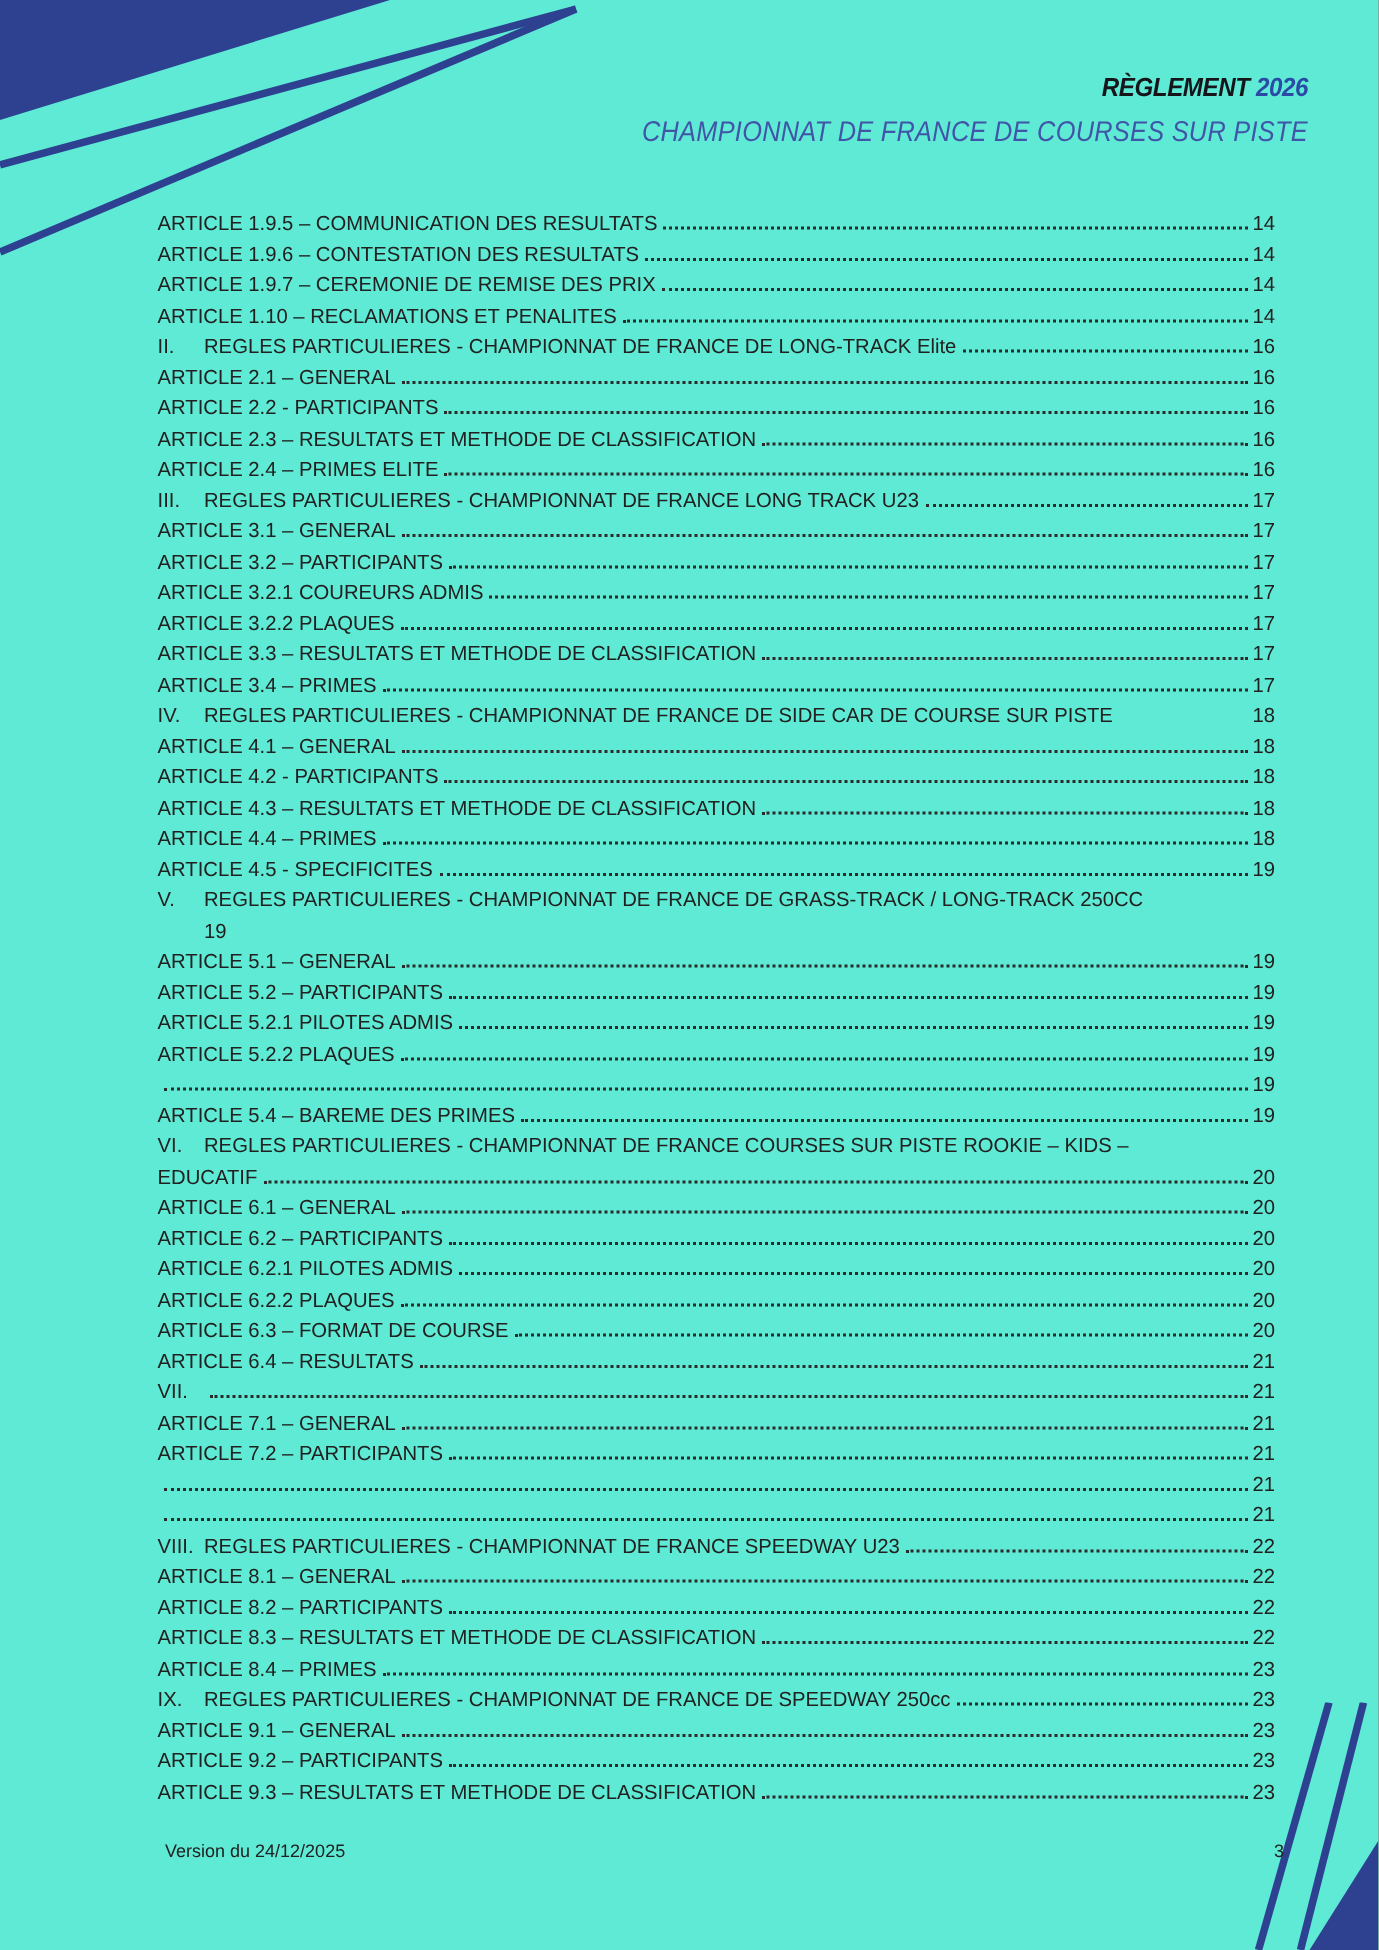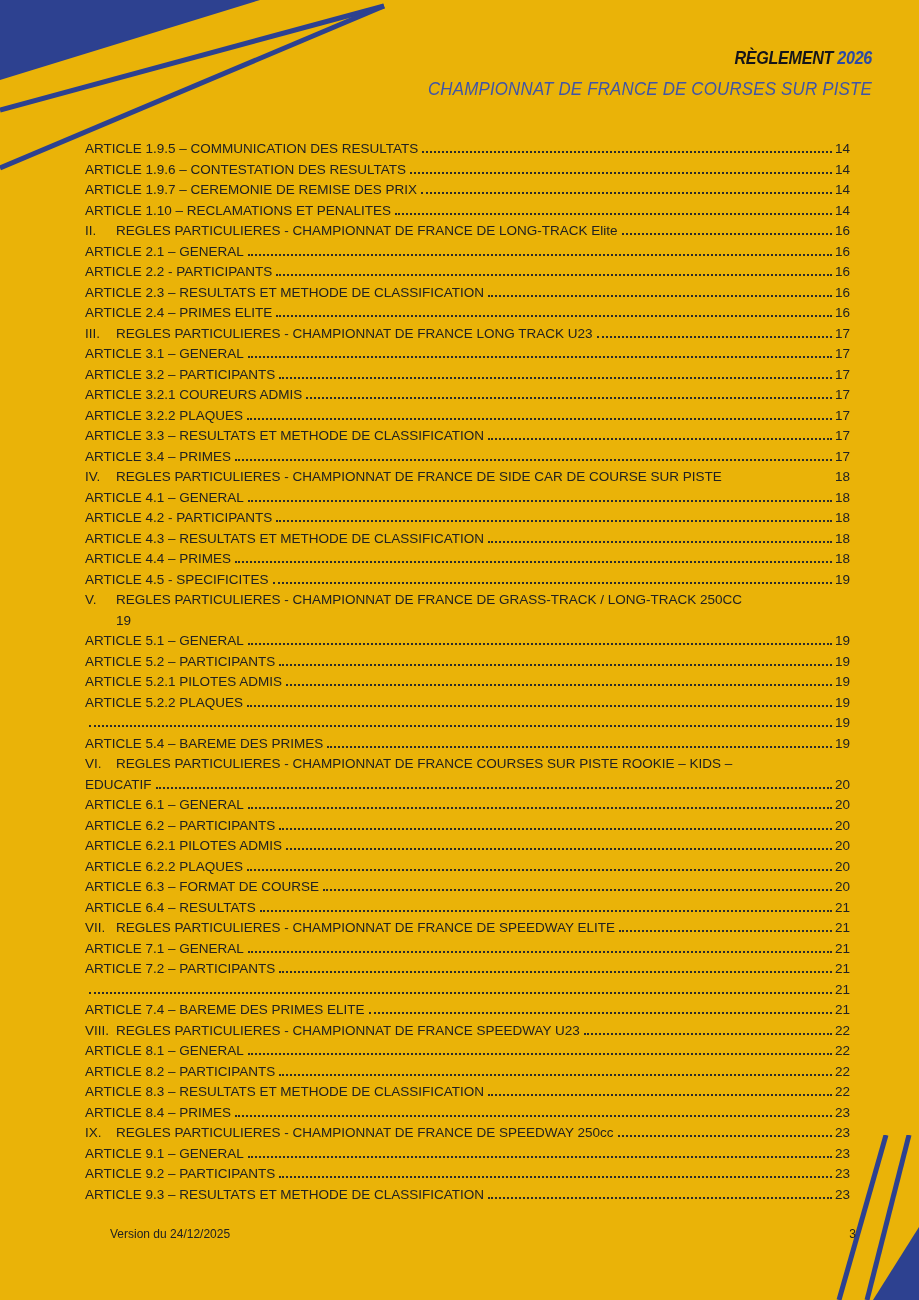--- a/index.html
+++ b/index.html
@@ -1,19 +1,19 @@
 <!DOCTYPE html>
 <html><head>
 <meta charset="utf-8">
 <style>
   html,body{margin:0;padding:0;background:#888;}
   .page{
     position:relative;
     width:919px;height:1300px;
-    background:#eab308;
+    background:#5eead4;
     overflow:hidden;
     font-family:"Liberation Sans", sans-serif;
     color:var(--text-col,#212121);
   }
   
   .deco{position:absolute;pointer-events:none;}
   .deco.tl{left:0;top:0;}
   .deco.br{right:0;bottom:0;}
   .accent-fill{fill:var(--accent,#2d4190);}
   .accent-stroke{stroke:var(--accent,#2d4190);fill:none;}
@@ -36,21 +36,21 @@
     color:var(--subtitle-blue,#4055a7);
     letter-spacing:0.2px;
     transform:scaleX(0.89);transform-origin:right center;
     white-space:nowrap;
   }
   
   .toc{
     position:absolute;left:85px;top:139px;width:765px;
     font-size:13.5px;line-height:20.5px;
   }
-  .toc-row{display:flex;align-items:baseline;white-space:nowrap;}
+  .toc-row{display:flex;align-items:baseline;white-space:nowrap;margin-left:20px;}
   .toc-row.hang{padding-left:31px;}
   .toc-row .num{flex:none;display:inline-block;min-width:31px;}
   .toc-row .txt{flex:none;}
   .toc-row .fill{flex:1 1 auto;min-width:0;margin:0 3px 3px 4px;}
   .toc-row .fill.dotted{border-bottom:2px dotted #2b2b2b;}
   .toc-row .pg{flex:none;text-align:right;min-width:14px;}
   
   .footer{
     position:absolute;left:110px;right:63px;top:1227px;
     display:flex;justify-content:space-between;
@@ -302,21 +302,20 @@
       <span class="pg">20</span>
     </div>
       <div class="toc-row">
 
       <span class="txt">ARTICLE 6.4 – RESULTATS</span>
       <span class="fill dotted"></span>
       <span class="pg">21</span>
     </div>
       <div class="toc-row">
       <span class="num">VII.</span>
-      <span class="txt">REGLES PARTICULIERES - CHAMPIONNAT DE FRANCE DE SPEEDWAY ELITE</span>
       <span class="fill dotted"></span>
       <span class="pg">21</span>
     </div>
       <div class="toc-row">
 
       <span class="txt">ARTICLE 7.1 – GENERAL</span>
       <span class="fill dotted"></span>
       <span class="pg">21</span>
     </div>
       <div class="toc-row">
@@ -325,21 +324,20 @@
       <span class="fill dotted"></span>
       <span class="pg">21</span>
     </div>
       <div class="toc-row">
 
       <span class="fill dotted"></span>
       <span class="pg">21</span>
     </div>
       <div class="toc-row">
 
-      <span class="txt">ARTICLE 7.4 – BAREME DES PRIMES ELITE</span>
       <span class="fill dotted"></span>
       <span class="pg">21</span>
     </div>
       <div class="toc-row">
       <span class="num">VIII.</span>
       <span class="txt">REGLES PARTICULIERES - CHAMPIONNAT DE FRANCE SPEEDWAY U23</span>
       <span class="fill dotted"></span>
       <span class="pg">22</span>
     </div>
       <div class="toc-row">

